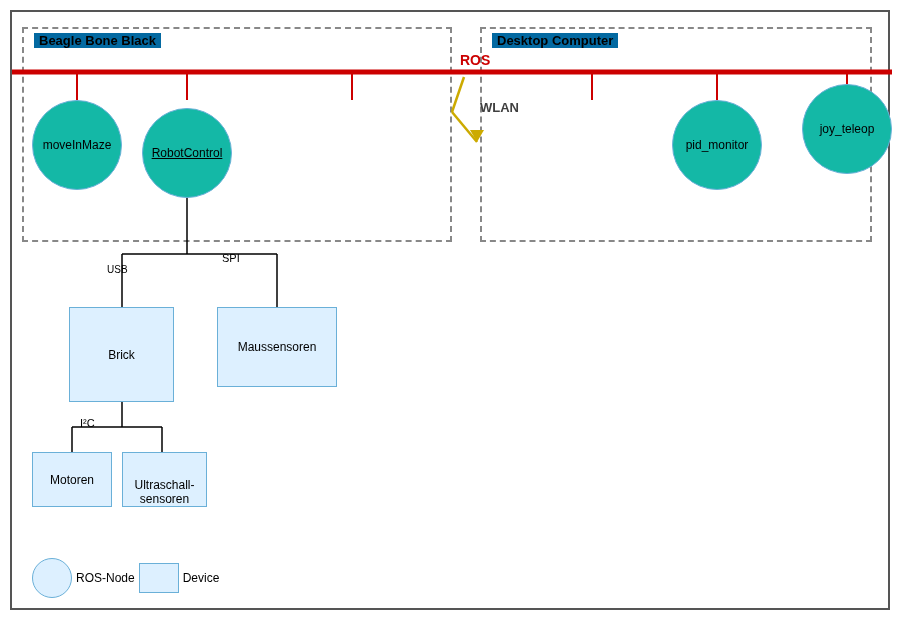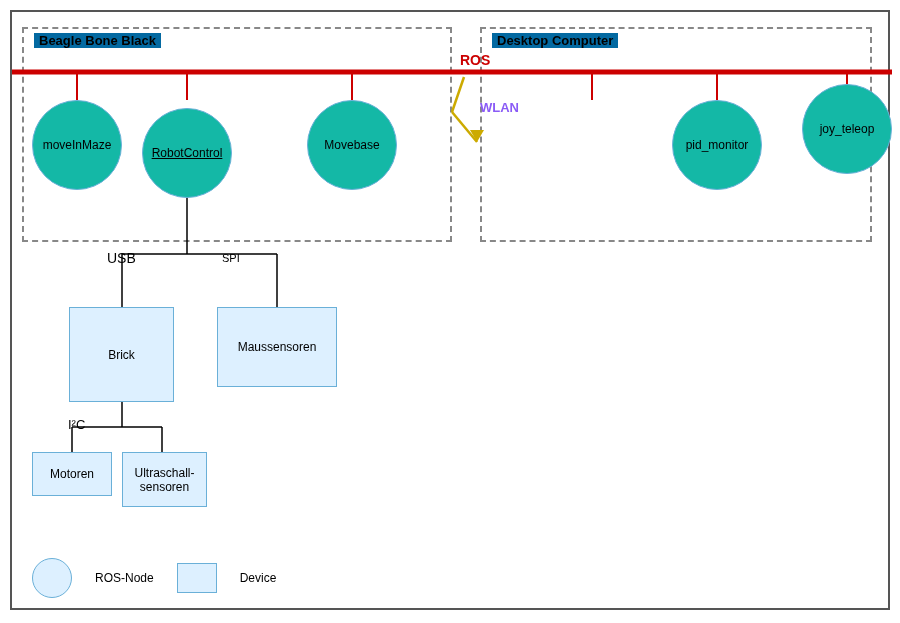--- a/index.html
+++ b/index.html
@@ -56,21 +56,21 @@
       color: #cc0000;
       z-index: 11;
     }
     
     .wlan-label {
       position: absolute;
       top: 62px;
       left: 450px;
       font-size: 13px;
       font-weight: bold;
-      color: #8b5cf6;
+      color: #404040;
       z-index: 11;
     }
     
     .ros-node {
       position: absolute;
       width: 90px;
       height: 90px;
       border-radius: 50%;
       background: #14b8a6;
       border: 1.5px solid #6ab0d8;
@@ -105,21 +105,21 @@
       z-index: 3;
       pointer-events: none;
     }
     
     .legend {
       position: absolute;
       bottom: 10px;
       left: 20px;
       display: flex;
       align-items: center;
-      gap: 23px;
+      gap: 4px;
     }
     .legend-circle {
       width: 40px;
       height: 40px;
       border-radius: 50%;
       background: #ddf0ff;
       border: 1.5px solid #6ab0d8;
     }
     .legend-rect {
       width: 40px;
@@ -181,50 +181,47 @@
   <div class="desktop-box">
     <div class="box-label">Desktop Computer</div>
   </div>
 
   <div class="ros-node" style="left:20px; top:88px;">
     <span>moveInMaze</span>
   </div>
   <div class="ros-node" style="left:130px; top:96px;text-decoration:underline;">
     <span>RobotControl</span>
   </div>
-  <div class="ros-node" style="left:295px; top:88px;">
-    <span>Movebase</span>
-  </div>
 
   <div class="ros-node" style="left:660px; top:88px;text-align:center;">
     <span>pid_monitor</span>
   </div>
   <div class="ros-node" style="left:790px; top:72px;text-align:right;">
     <span>joy_teleop</span>
   </div>
 
-  <div style="position:absolute; left:95px; top:238px; font-size:14px; color:#000; z-index:10;">USB</div>
+  <div style="position:absolute; left:95px; top:252px; font-size:10px; color:#000; z-index:10;">USB</div>
 
   <div style="position:absolute; left:210px; top:240px; font-size:11px; color:#000; z-index:10;">SPI</div>
 
-  <div style="position:absolute; left:56px; top:405px; font-size:13px; color:#000; z-index:10;">I²C</div>
+  <div style="position:absolute; left:68px; top:405px; font-size:11px; color:#000; z-index:10;">I²C</div>
 
   <div class="device-box" style="left:57px; top:295px; width:105px; height:95px;">
     <span>Brick</span>
   </div>
 
   <div class="device-box" style="left:205px; top:295px; width:120px; height:80px;">
     <span>Maussensoren</span>
   </div>
 
-  <div class="device-box" style="left:20px; top:440px; width:80px; height:44px;">
+  <div class="device-box" style="left:20px; top:440px; width:80px; height:55px;">
     <span>Motoren</span>
   </div>
 
-  <div class="device-box" style="left:110px; top:440px; width:85px; height:55px; white-space: pre-line;">
+  <div class="device-box" style="left:110px; top:440px; width:85px; height:55px; white-space: pre-line; align-items: flex-end;">
     <span style="white-space:pre-line">Ultraschall-
 sensoren</span>
   </div>
 
   <div class="legend">
     <div class="legend-circle"></div>
     <span class="legend-text">ROS-Node</span>
     <div class="legend-rect"></div>
     <span class="legend-text">Device</span>
   </div>

